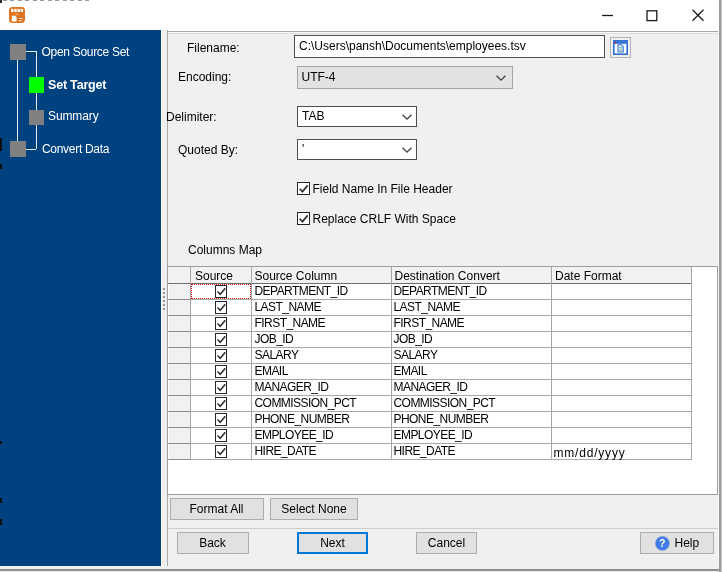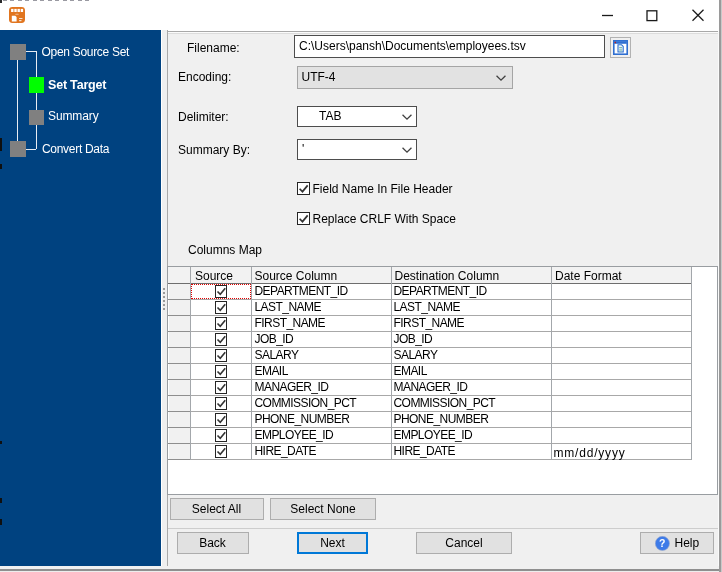--- a/index.html
+++ b/index.html
@@ -59,26 +59,26 @@
 <path d="M5 4.8 h3.6 l1.6 1.6 v5.6 h-5.2 z" fill="#e8f4fb" stroke="#2f6fd1" stroke-width="1.1"></path>
 <rect x="6.2" y="7" width="2.8" height="1" fill="#7fb8ad"></rect>
 <rect x="6.2" y="8.7" width="2.8" height="1" fill="#7fb8ad"></rect>
 <rect x="6.2" y="10.4" width="2.8" height="1" fill="#7fb8ad"></rect>
 </svg>
 <div class="lbl" style="left:178px;top:70px">Encoding:</div>
 <div class="abs" style="left:297px;top:66px;width:216px;height:23px;background:#e2e2e2;border:1px solid #a5a5a5;line-height:21px;padding-left:3.5px">UTF-4</div>
 <svg class="abs" style="left:496px;top:74.5px" width="10" height="7">
     <path d="M1 1.2 L5 5.2 L9 1.2" stroke="#404040" stroke-width="1.3" fill="none" stroke-linecap="square"></path>
   </svg>
-<div class="lbl" style="left:178px;top:110px">Delimiter:</div>
-<div class="abs" style="left:297px;top:106px;width:120px;height:21px;background:#fff;border:1px solid #4d4d4d;line-height:19px;padding-left:21px">TAB</div>
+<div class="lbl" style="left:166px;top:110px">Delimiter:</div>
+<div class="abs" style="left:297px;top:106px;width:120px;height:21px;background:#fff;border:1px solid #4d4d4d;line-height:19px;padding-left:4px">TAB</div>
 <svg class="abs" style="left:401.5px;top:113.5px" width="10" height="7">
     <path d="M1 1.2 L5 5.2 L9 1.2" stroke="#404040" stroke-width="1.3" fill="none" stroke-linecap="square"></path>
   </svg>
-<div class="lbl" style="left:178px;top:143px">Summary By:</div>
+<div class="lbl" style="left:178px;top:143px">Quoted By:</div>
 <div class="abs" style="left:297px;top:139px;width:120px;height:21px;background:#fff;border:1px solid #4d4d4d;line-height:19px;padding-left:4px">'</div>
 <svg class="abs" style="left:401.5px;top:146.5px" width="10" height="7">
     <path d="M1 1.2 L5 5.2 L9 1.2" stroke="#404040" stroke-width="1.3" fill="none" stroke-linecap="square"></path>
   </svg>
 <div class="abs" style="left:297px;top:182px;width:13px;height:13px;border:1.5px solid #252525;background:#fff;box-sizing:border-box"></div>
 <svg class="abs" style="left:297px;top:182px" width="13" height="13">
     <path d="M2.6 6.76 L5.46 9.62 L10.66 3.38" stroke="#333" stroke-width="1.7" fill="none"></path>
   </svg>
 <div class="lbl" style="left:312.5px;top:182px">Field Name In File Header</div>
 <div class="abs" style="left:297px;top:212px;width:13px;height:13px;border:1.5px solid #252525;background:#fff;box-sizing:border-box"></div>
@@ -123,21 +123,21 @@
 <div class="abs" style="left:168px;top:443px;width:22px;height:1px;background:#8e8e8e"></div>
 <div class="abs" style="left:168px;top:459px;width:522.5px;height:1px;background:#a8a8a8"></div>
 <div class="abs" style="left:168px;top:459px;width:22px;height:1px;background:#8e8e8e"></div>
 <div class="abs" style="left:190px;top:267px;width:1px;height:193px;background:#a3a7ab"></div>
 <div class="abs" style="left:251px;top:267px;width:1px;height:193px;background:#a3a7ab"></div>
 <div class="abs" style="left:390.5px;top:267px;width:1px;height:193px;background:#a3a7ab"></div>
 <div class="abs" style="left:550.5px;top:267px;width:1px;height:193px;background:#a3a7ab"></div>
 <div class="abs" style="left:690.5px;top:267px;width:1px;height:193px;background:#a3a7ab"></div>
 <div class="lbl" style="left:195px;top:269px">Source</div>
 <div class="lbl" style="left:254.5px;top:269px">Source Column</div>
-<div class="lbl" style="left:394.5px;top:269px">Destination Column</div>
+<div class="lbl" style="left:394.5px;top:269px">Destination Convert</div>
 <div class="lbl" style="left:555px;top:269px">Date Format</div>
 <div class="abs" style="left:214.5px;top:285px;width:12.5px;height:12.5px;border:1.4px solid #252525;background:#fff;box-sizing:border-box"></div>
 <svg class="abs" style="left:214.5px;top:285px" width="12.5" height="12.5">
     <path d="M2.5 6.5 L5.25 9.25 L10.25 3.25" stroke="#333" stroke-width="1.6" fill="none"></path>
   </svg>
 <div class="lbl" style="left:254.5px;top:284px;height:15px;line-height:15px;letter-spacing:-0.55px">DEPARTMENT_ID</div>
 <div class="lbl" style="left:393.5px;top:284px;height:15px;line-height:15px;letter-spacing:-0.55px">DEPARTMENT_ID</div>
 <div class="abs" style="left:214.5px;top:301px;width:12.5px;height:12.5px;border:1.4px solid #252525;background:#fff;box-sizing:border-box"></div>
 <svg class="abs" style="left:214.5px;top:301px" width="12.5" height="12.5">
     <path d="M2.5 6.5 L5.25 9.25 L10.25 3.25" stroke="#333" stroke-width="1.6" fill="none"></path>
@@ -193,26 +193,26 @@
 <div class="lbl" style="left:254.5px;top:428px;height:15px;line-height:15px;letter-spacing:-0.55px">EMPLOYEE_ID</div>
 <div class="lbl" style="left:393.5px;top:428px;height:15px;line-height:15px;letter-spacing:-0.55px">EMPLOYEE_ID</div>
 <div class="abs" style="left:214.5px;top:445px;width:12.5px;height:12.5px;border:1.4px solid #252525;background:#fff;box-sizing:border-box"></div>
 <svg class="abs" style="left:214.5px;top:445px" width="12.5" height="12.5">
     <path d="M2.5 6.5 L5.25 9.25 L10.25 3.25" stroke="#333" stroke-width="1.6" fill="none"></path>
   </svg>
 <div class="lbl" style="left:254.5px;top:444px;height:15px;line-height:15px;letter-spacing:-0.55px">HIRE_DATE</div>
 <div class="lbl" style="left:393.5px;top:444px;height:15px;line-height:15px;letter-spacing:-0.55px">HIRE_DATE</div>
 <div class="lbl" style="left:553.5px;top:446px;height:15px;line-height:15px;letter-spacing:0.8px">mm/dd/yyyy</div>
 <div class="abs" style="left:191px;top:284px;width:59.5px;height:14.5px;border:1px dotted #e00000"></div>
-<div class="btn" style="left:169.5px;top:498px;width:94px">Select All</div>
-<div class="btn" style="left:270px;top:498px;width:106px">Select None</div>
+<div class="btn" style="left:169.5px;top:498px;width:94px">Format All</div>
+<div class="btn" style="left:270px;top:498px;width:88px">Select None</div>
 <div class="abs" style="left:168px;top:528px;width:550px;height:1px;background:#cdcdcd"></div>
 <div class="btn" style="left:176.5px;top:532px;width:72px">Back</div>
 <div class="btn" style="left:297px;top:532px;width:71px;border:2px solid #0078d7;line-height:18px">Next</div>
-<div class="btn" style="left:416px;top:532px;width:96px">Cancel</div>
+<div class="btn" style="left:416px;top:532px;width:61px">Cancel</div>
 <div class="btn" style="left:640px;top:532px;width:73.5px"></div>
 <div class="lbl" style="left:674.5px;top:536px">Help</div>
 <svg class="abs" style="left:654.5px;top:535.8px" width="15" height="15">
 <circle cx="7.4" cy="7.4" r="7.1" fill="#3e7be8" stroke="#9aa9cc" stroke-width="0.6"></circle>
 <text x="7.3" y="11.3" font-family="Liberation Sans" font-size="10.5" font-weight="bold" fill="#fff" text-anchor="middle">?</text>
 </svg>
 <div class="abs" style="left:3px;top:0;width:86px;height:1px;background:repeating-linear-gradient(90deg,#9a9aa2 0,#9a9aa2 4px,transparent 4px,transparent 7.5px)"></div>
 <div class="abs" style="left:0;top:0;width:1.5px;height:3px;background:#2a2a2a"></div>
 <div class="abs" style="left:0;top:138px;width:1.5px;height:13px;background:#0f0f0f"></div>
 <div class="abs" style="left:0;top:164px;width:1.5px;height:5px;background:#0f0f0f"></div>

